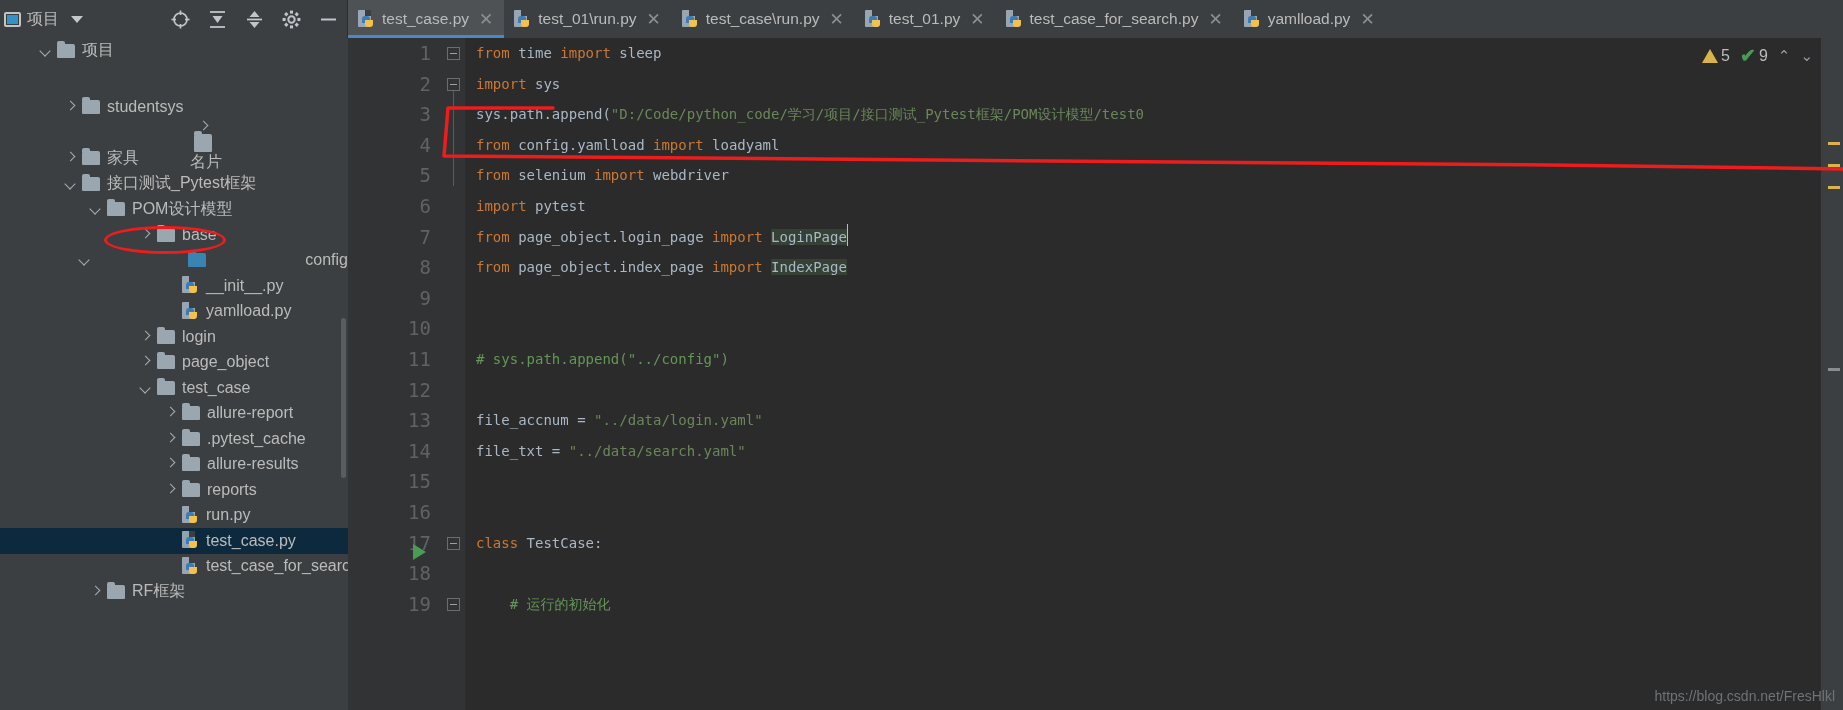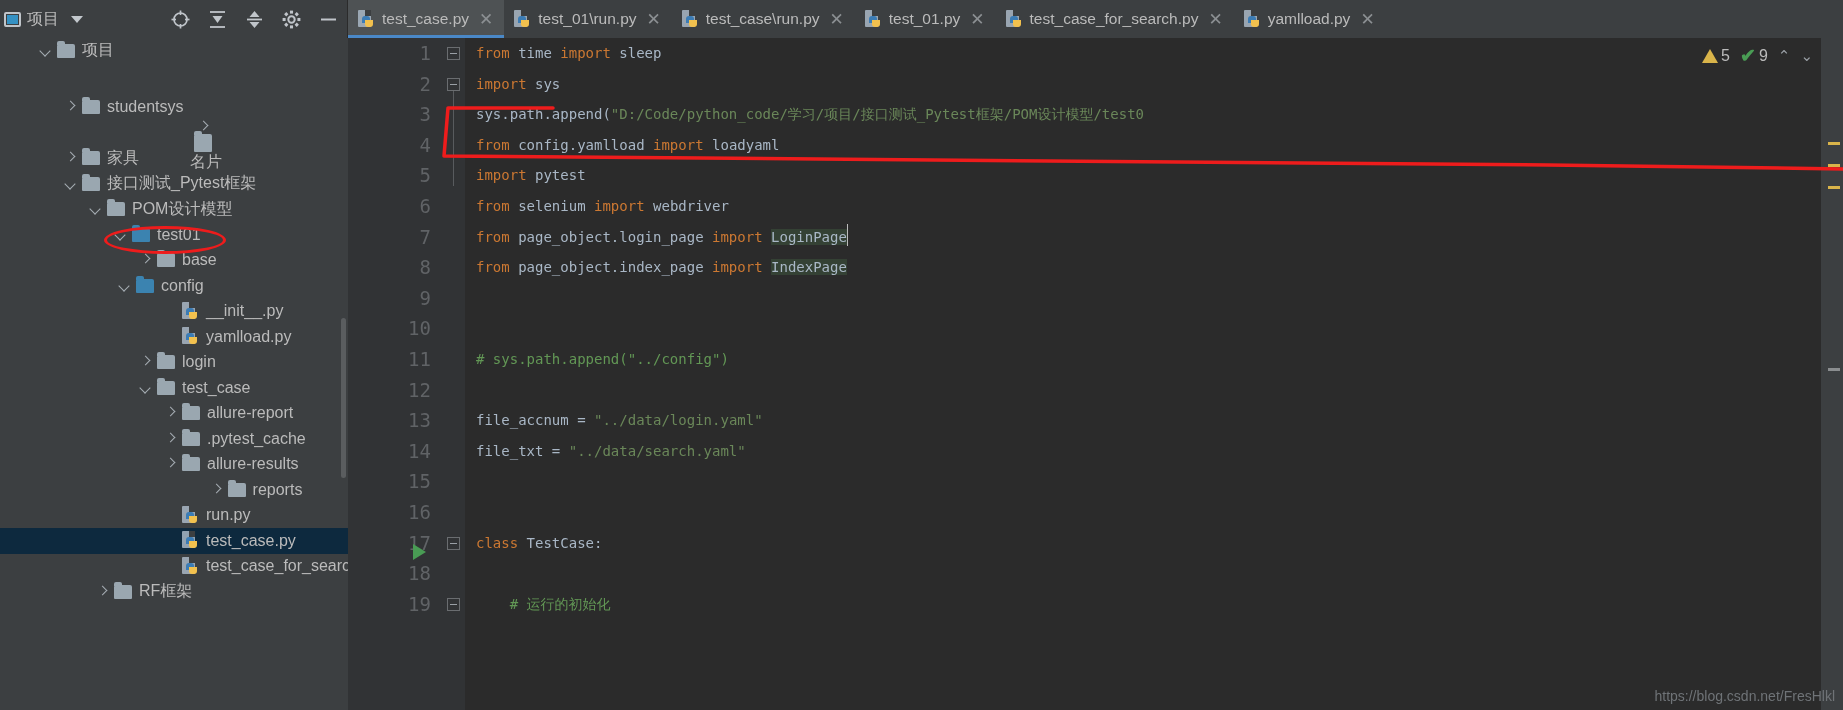--- a/index.html
+++ b/index.html
@@ -245,31 +245,26 @@
           <div class="row" style="padding-left: 64px;">
             <span class="arrow d"></span>
             <span class="folder"></span>
             <span>接口测试_Pytest框架</span>
           </div>
           <div class="row" style="padding-left: 89px;">
             <span class="arrow d"></span>
             <span class="folder"></span>
             <span>POM设计模型</span>
           </div>
-          <div class="row" style="padding-left: 114px;">
-            <span class="arrow d"></span>
-            <span class="folder blue"></span>
-            <span>test01</span>
-          </div>
           <div class="row" style="padding-left: 139px;">
             <span class="arrow r"></span>
             <span class="folder"></span>
             <span>base</span>
           </div>
-          <div class="row" style="padding-left: 118px;">
+          <div class="row" style="padding-left: 78px; justify-content: space-between;">
             <span class="arrow d"></span>
             <span class="folder blue"></span>
             <span>config</span>
           </div>
           <div class="row" style="padding-left: 164px;">
             <span class="arrow"></span>
             <span class="pyicon" style="margin-right: 7px;">
               <span class="page"></span>
               <span class="corner"></span>
               <span class="sn1"></span>
@@ -286,40 +281,45 @@
               <span class="sn2"></span>
             </span>
             <span>yamlload.py</span>
           </div>
           <div class="row" style="padding-left: 139px;">
             <span class="arrow r"></span>
             <span class="folder"></span>
             <span>login</span>
           </div>
           <div class="row" style="padding-left: 139px;">
+            <span class="arrow r"></span>
+            <span class="folder"></span>
+            <span>page_object</span>
+          </div>
+          <div class="row" style="padding-left: 139px;">
             <span class="arrow d"></span>
             <span class="folder"></span>
             <span>test_case</span>
           </div>
           <div class="row" style="padding-left: 164px;">
             <span class="arrow r"></span>
             <span class="folder"></span>
             <span>allure-report</span>
           </div>
           <div class="row" style="padding-left: 164px;">
             <span class="arrow r"></span>
             <span class="folder"></span>
             <span>.pytest_cache</span>
           </div>
           <div class="row" style="padding-left: 164px;">
             <span class="arrow r"></span>
             <span class="folder"></span>
             <span>allure-results</span>
           </div>
-          <div class="row" style="padding-left: 164px; justify-content: center;">
+          <div class="row" style="padding-left: 164px;">
             <span class="arrow r"></span>
             <span class="folder"></span>
             <span>reports</span>
           </div>
           <div class="row" style="padding-left: 164px; align-items: center;">
             <span class="arrow"></span>
             <span class="pyicon" style="margin-right: 7px;">
               <span class="page"></span>
               <span class="corner"></span>
               <span class="sn1"></span>
@@ -340,21 +340,21 @@
           <div class="row" style="padding-left: 164px;">
             <span class="arrow"></span>
             <span class="pyicon" style="margin-right: 7px;">
               <span class="page"></span>
               <span class="corner"></span>
               <span class="sn1"></span>
               <span class="sn2"></span>
             </span>
             <span>test_case_for_search</span>
           </div>
-          <div class="row" style="padding-left: 89px; margin-left: 7px;">
+          <div class="row" style="padding-left: 89px;">
             <span class="arrow r"></span>
             <span class="folder"></span>
             <span>RF框架</span>
           </div>
         </div>
       <div class="treescroll"></div>
 
       <div class="anno ellipse" style="left:104px; top:188px; width:122px; height:28px;"></div>
     </div>
 
@@ -389,22 +389,22 @@
         <div class="fold" style="top:499px;"></div>
         <div class="fold" style="top:560px;"></div>
       </div>
 
       <div class="code">
         <div id="codelines">
             <div class="cl"><span class="kw">from</span> time <span class="kw">import</span> sleep</div>
             <div class="cl"><span class="kw">import</span> sys</div>
             <div class="cl">sys.path.append(<span class="str">"D:/Code/python_code/学习/项目/接口测试_Pytest框架/POM设计模型/test0</span></div>
             <div class="cl"><span class="kw">from</span> config.yamlload <span class="kw">import</span> loadyaml</div>
+            <div class="cl"><span class="kw">from</span> selenium <span class="kw">import</span> webdriver</div>
             <div class="cl"><span class="kw">import</span> pytest</div>
-            <div class="cl"><span class="kw">from</span> selenium <span class="kw">import</span> webdriver</div>
             <div class="cl"><span class="kw">from</span> page_object.login_page <span class="kw">import</span> <span class="hl">LoginPage</span><span class="caret"></span></div>
             <div class="cl"><span class="kw">from</span> page_object.index_page <span class="kw">import</span> <span class="hl">IndexPage</span></div>
             <div class="cl">&nbsp;</div>
             <div class="cl">&nbsp;</div>
             <div class="cl"><span class="cmt"># sys.path.append("../config")</span></div>
             <div class="cl">&nbsp;</div>
             <div class="cl">file_accnum = <span class="str">"../data/login.yaml"</span></div>
             <div class="cl">file_txt = <span class="str">"../data/search.yaml"</span></div>
             <div class="cl">&nbsp;</div>
             <div class="cl">&nbsp;</div>

